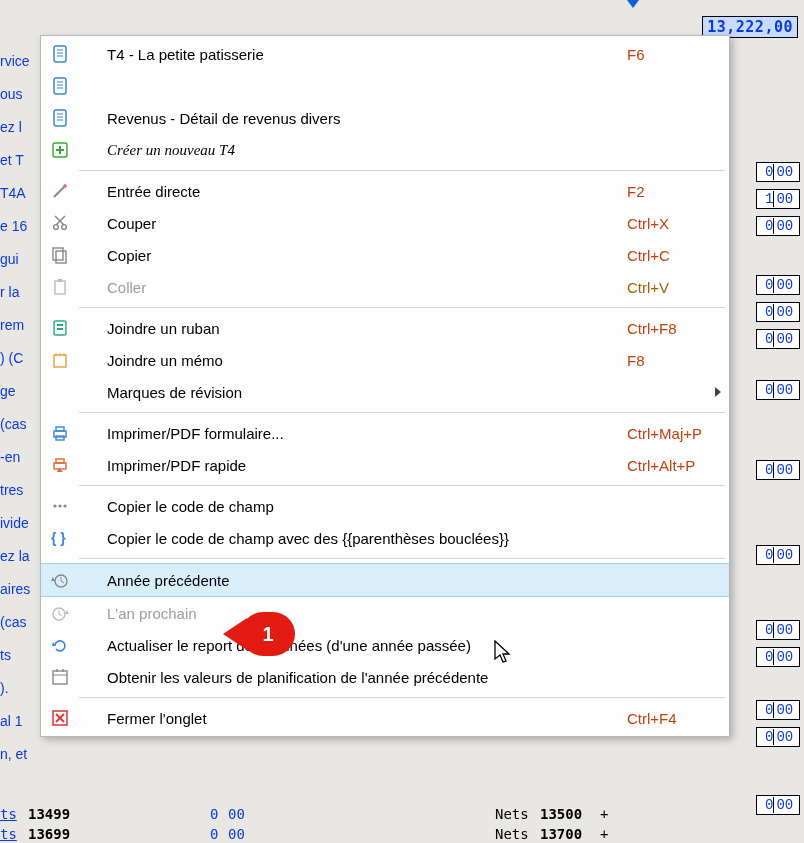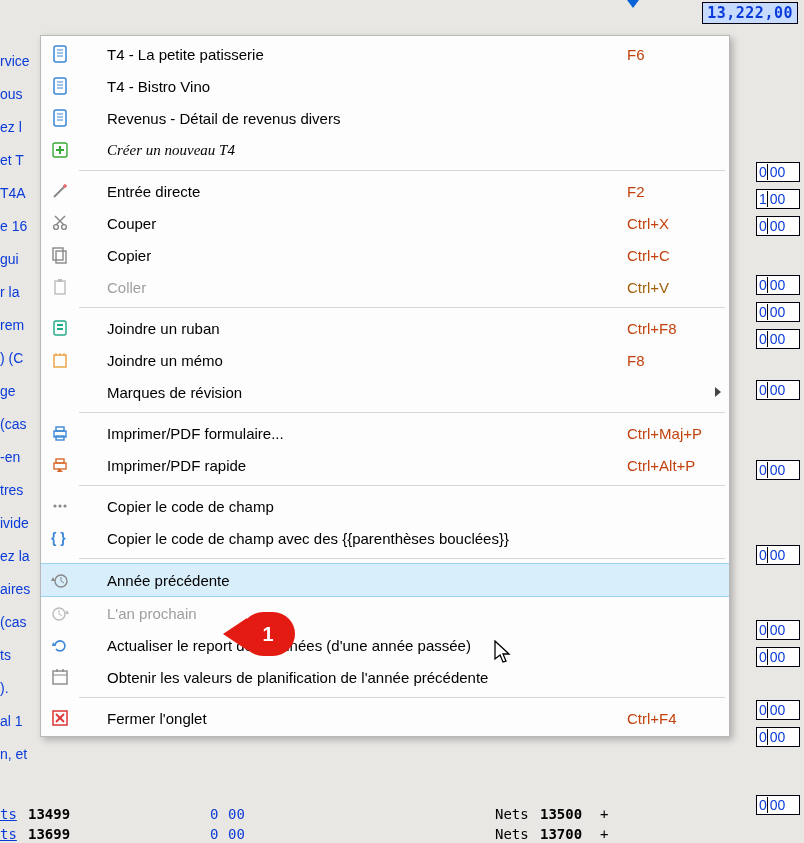--- a/index.html
+++ b/index.html
@@ -36,31 +36,31 @@
     position: absolute;
     right: 4px;
     top: 0;
     width: 70px;
     height: 100%;
   }
   .cell {
     position: absolute;
     border: 1px solid #001;
     background: #fff;
-    font-family: Liberation Sans, sans-serif;
+    font-family: Liberation Mono, monospace;
     font-size: 14px;
-    padding: 0 2px;
+    padding: 0 8px;
     height: 20px;
     line-height: 18px;
   }
   .cell .n0 { color:#0a3bd8; }
   .cell .n00 { color:#0a3bd8; padding-left:2px; border-left:1px solid #000; }
   .cell-top {
     position: absolute;
-    top: 2px;
+    top: 16px;
     right: 6px;
     background: #c7dbff;
     border: 1px solid #001;
     font-family: "Consolas", monospace;
     font-size: 15px;
     padding: 1px 4px;
     color: #0a3bd8;
     font-weight: bold;
     letter-spacing: 0.5px;
   }
@@ -253,21 +253,20 @@
       </span>
       <span class="label">T4 - La petite patisserie</span>
       <span class="shortcut">F6</span>
     </div>
     <div class="item">
       <span class="icon">
         <svg viewBox="0 0 18 18">
           <use href="#i-doc"></use>
         </svg>
       </span>
-      <span class="label">T4 - Bistro Vino</span>
       <span class="shortcut"></span>
     </div>
     <div class="item">
       <span class="icon">
         <svg viewBox="0 0 18 18">
           <use href="#i-doc"></use>
         </svg>
       </span>
       <span class="label">Revenus - Détail de revenus divers</span>
       <span class="shortcut"></span>

